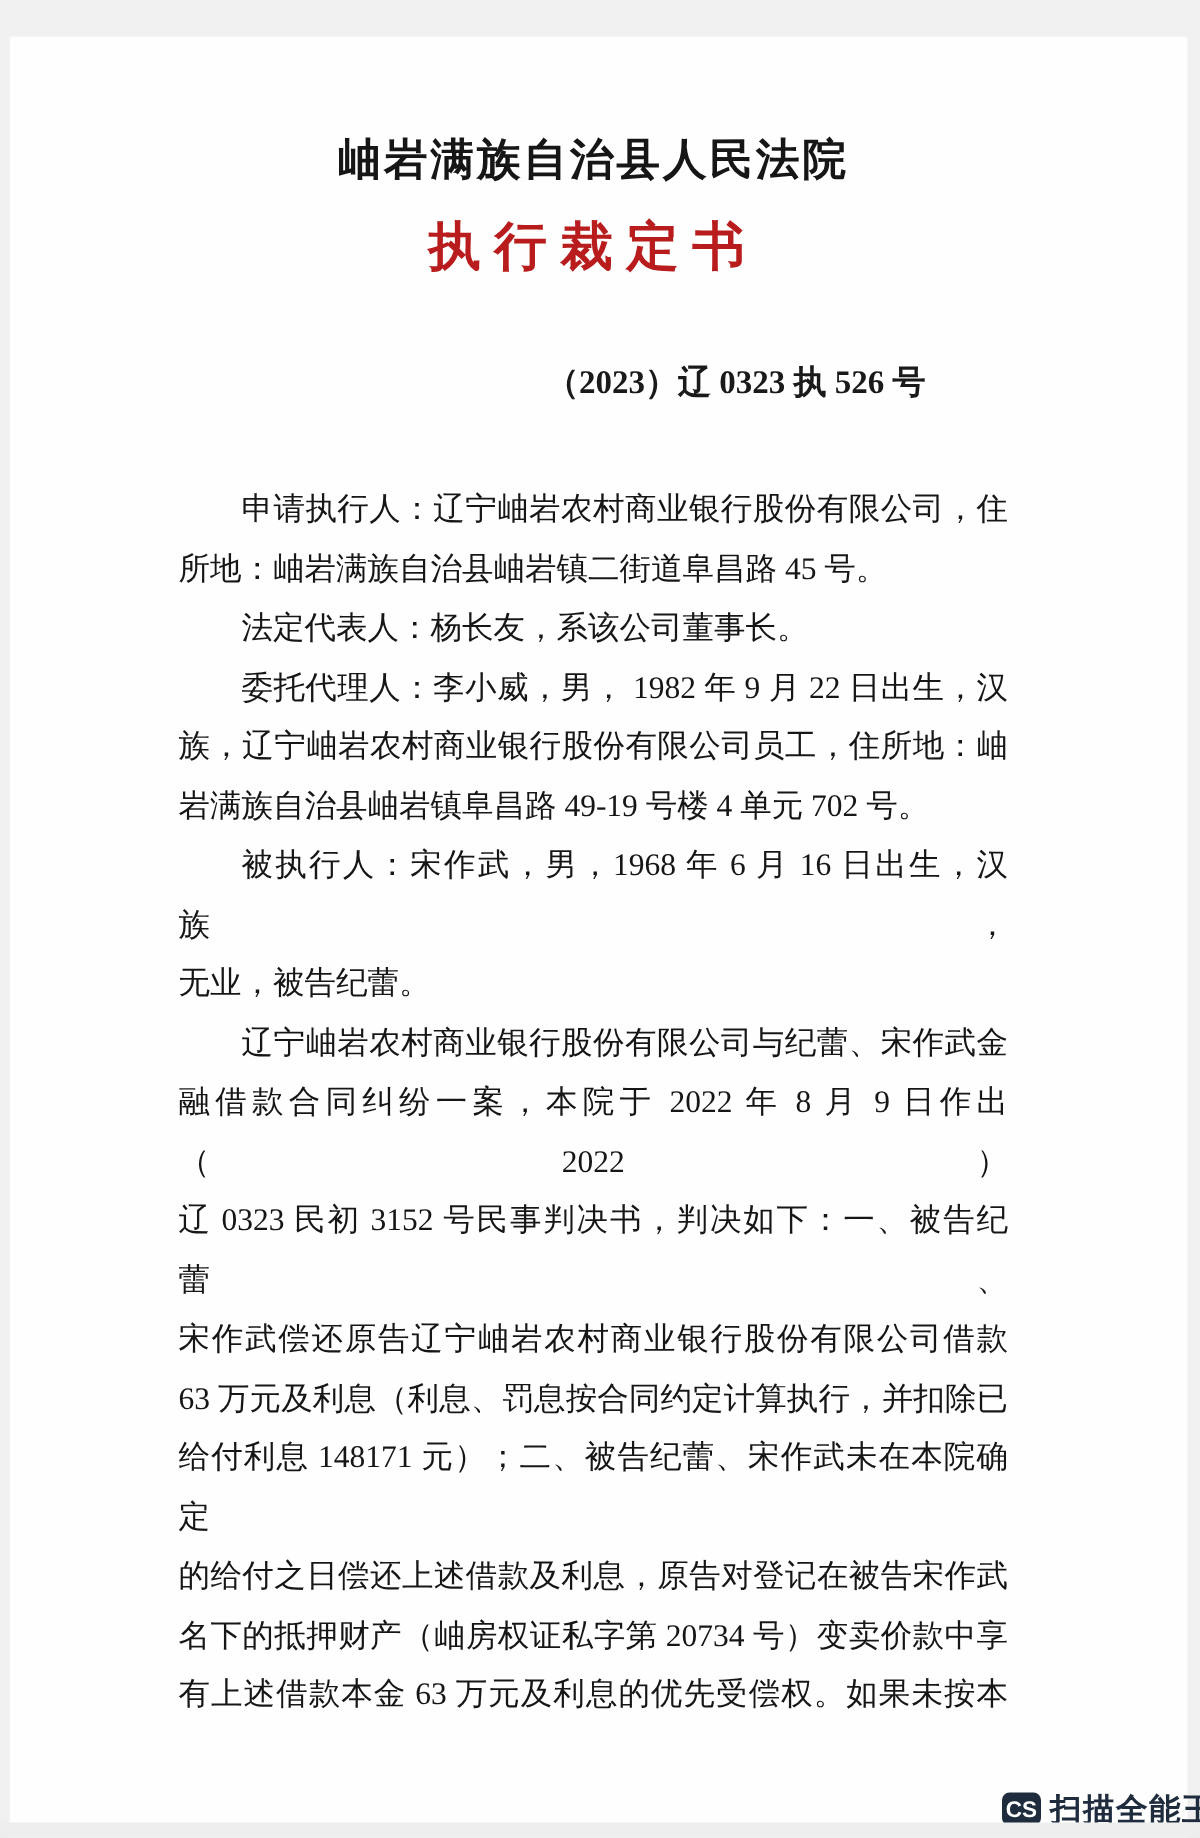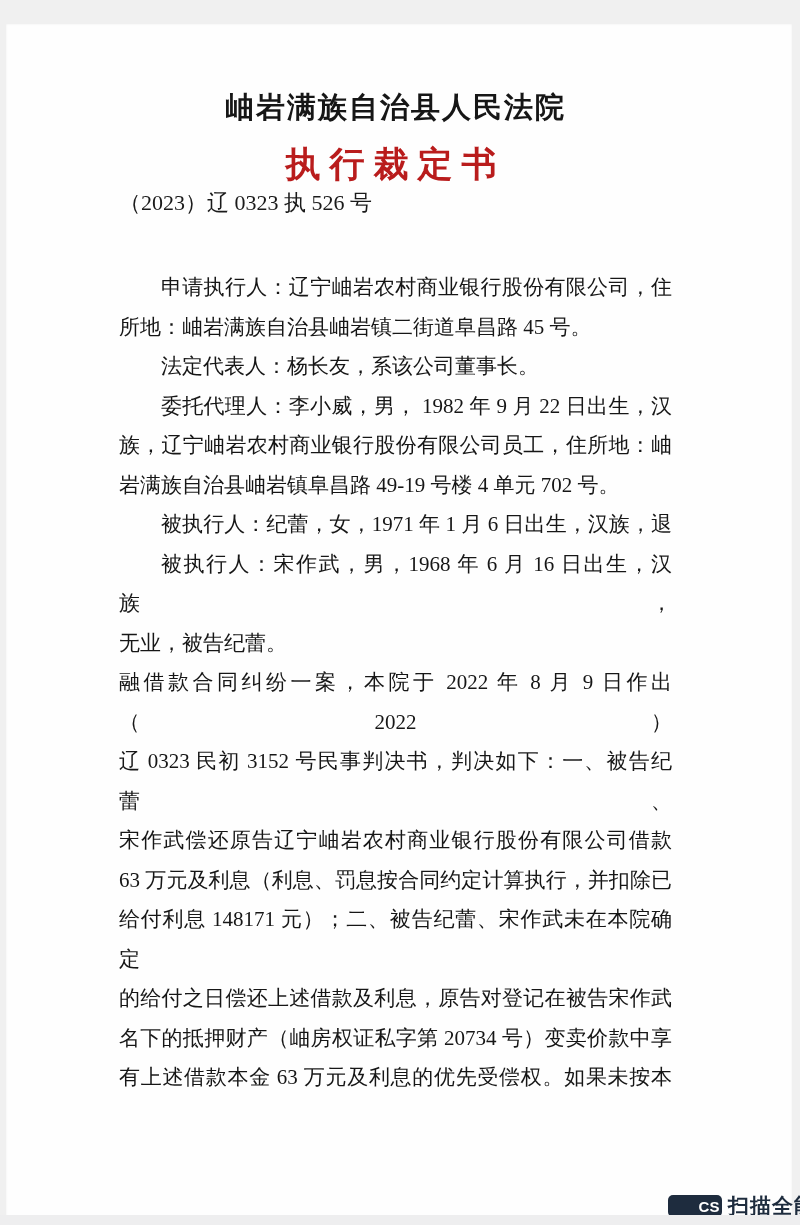--- a/index.html
+++ b/index.html
@@ -39,25 +39,27 @@
   .doc-title {
     margin-top: 16px;
     text-align: center;
     font-size: 35px;
     font-weight: bold;
     line-height: 46px;
     letter-spacing: 9px;
     color: #b91c1c;
   }
   .case-number {
-    text-align: left;
+    margin-top: 52px;
+    text-align: right;
     padding-right: 55px;
     font-size: 22px;
     line-height: 30px;
     color: #1a1a1a;
+    font-weight: bold;
   }
   .doc-body {
     margin-top: 50px;
   }
   .line {
     font-size: 21px;
     line-height: 39.5px;
     color: #161616;
     text-align: justify;
     text-align-last: justify;
@@ -91,21 +93,20 @@
     height: 22px;
     background: #1e2c3e;
     color: #ffffff;
     border-radius: 5px;
     font-family: "Liberation Sans", sans-serif;
     font-weight: bold;
     font-size: 15px;
     display: flex;
     align-items: center;
     justify-content: center;
-    padding-left: 28px;
   }
   .wm-label {
     font-family: "Liberation Sans", sans-serif;
     font-weight: bold;
     font-size: 21px;
     color: #1e2c3e;
     letter-spacing: 1px;
   }
   .bottom-strip {
     position: absolute;
@@ -132,23 +133,23 @@
 
       <div class="case-number">（2023）辽 0323 执 526 号</div>
 
       <div class="doc-body">
           <div class="line first">申请执行人：辽宁岫岩农村商业银行股份有限公司，住</div>
           <div class="line lastline">所地：岫岩满族自治县岫岩镇二街道阜昌路 45 号。</div>
           <div class="line first lastline">法定代表人：杨长友，系该公司董事长。</div>
           <div class="line first">委托代理人：李小威，男， 1982 年 9 月 22 日出生，汉</div>
           <div class="line">族，辽宁岫岩农村商业银行股份有限公司员工，住所地：岫</div>
           <div class="line lastline">岩满族自治县岫岩镇阜昌路 49-19 号楼 4 单元 702 号。</div>
-          <div class="line first">被执行人：纪蕾，女，1971 年 1 月 6 日出生，汉族，退</div>
           <div class="line first">被执行人：宋作武，男，1968 年 6 月 16 日出生，汉族，</div>
           <div class="line lastline">无业，被告纪蕾。</div>
+          <div class="line first">辽宁岫岩农村商业银行股份有限公司与纪蕾、宋作武金</div>
           <div class="line">融借款合同纠纷一案，本院于 2022 年 8 月 9 日作出（2022）</div>
           <div class="line">辽 0323 民初 3152 号民事判决书，判决如下：一、被告纪蕾、</div>
           <div class="line">宋作武偿还原告辽宁岫岩农村商业银行股份有限公司借款</div>
           <div class="line">63 万元及利息（利息、罚息按合同约定计算执行，并扣除已</div>
           <div class="line">给付利息 148171 元）；二、被告纪蕾、宋作武未在本院确定</div>
           <div class="line">的给付之日偿还上述借款及利息，原告对登记在被告宋作武</div>
           <div class="line">名下的抵押财产（岫房权证私字第 20734 号）变卖价款中享</div>
           <div class="line">有上述借款本金 63 万元及利息的优先受偿权。如果未按本</div>
         </div>
 

